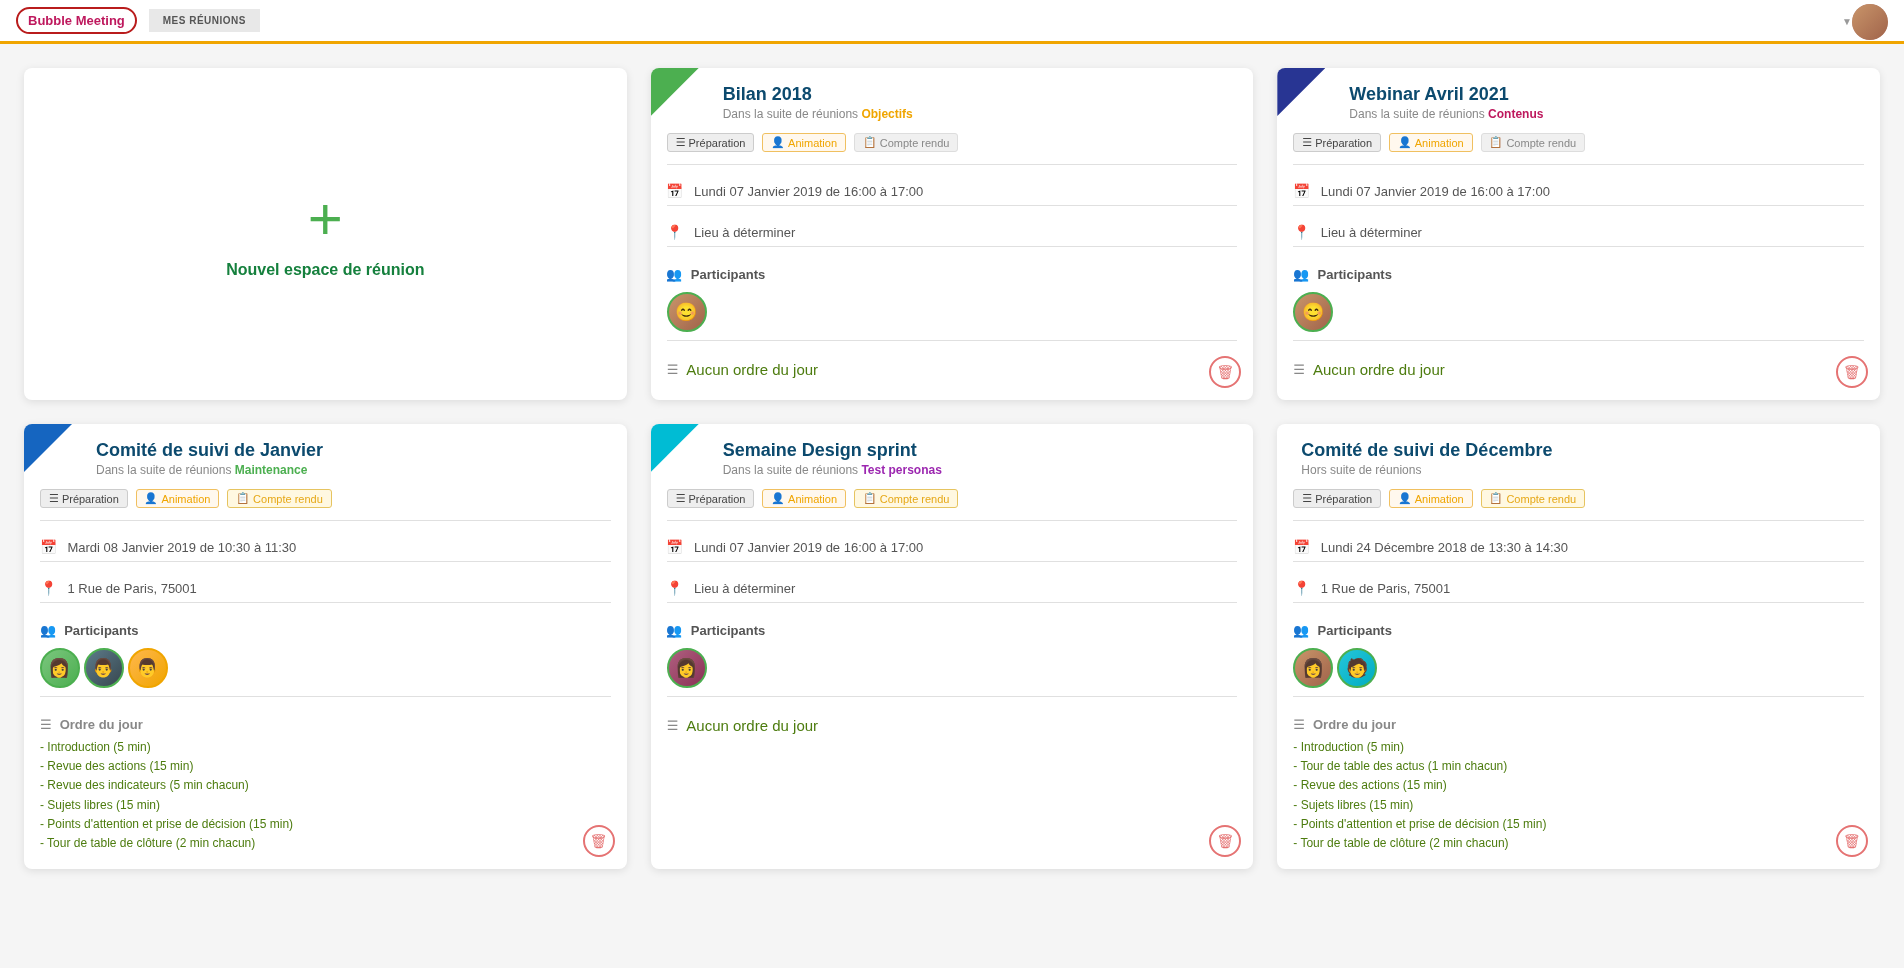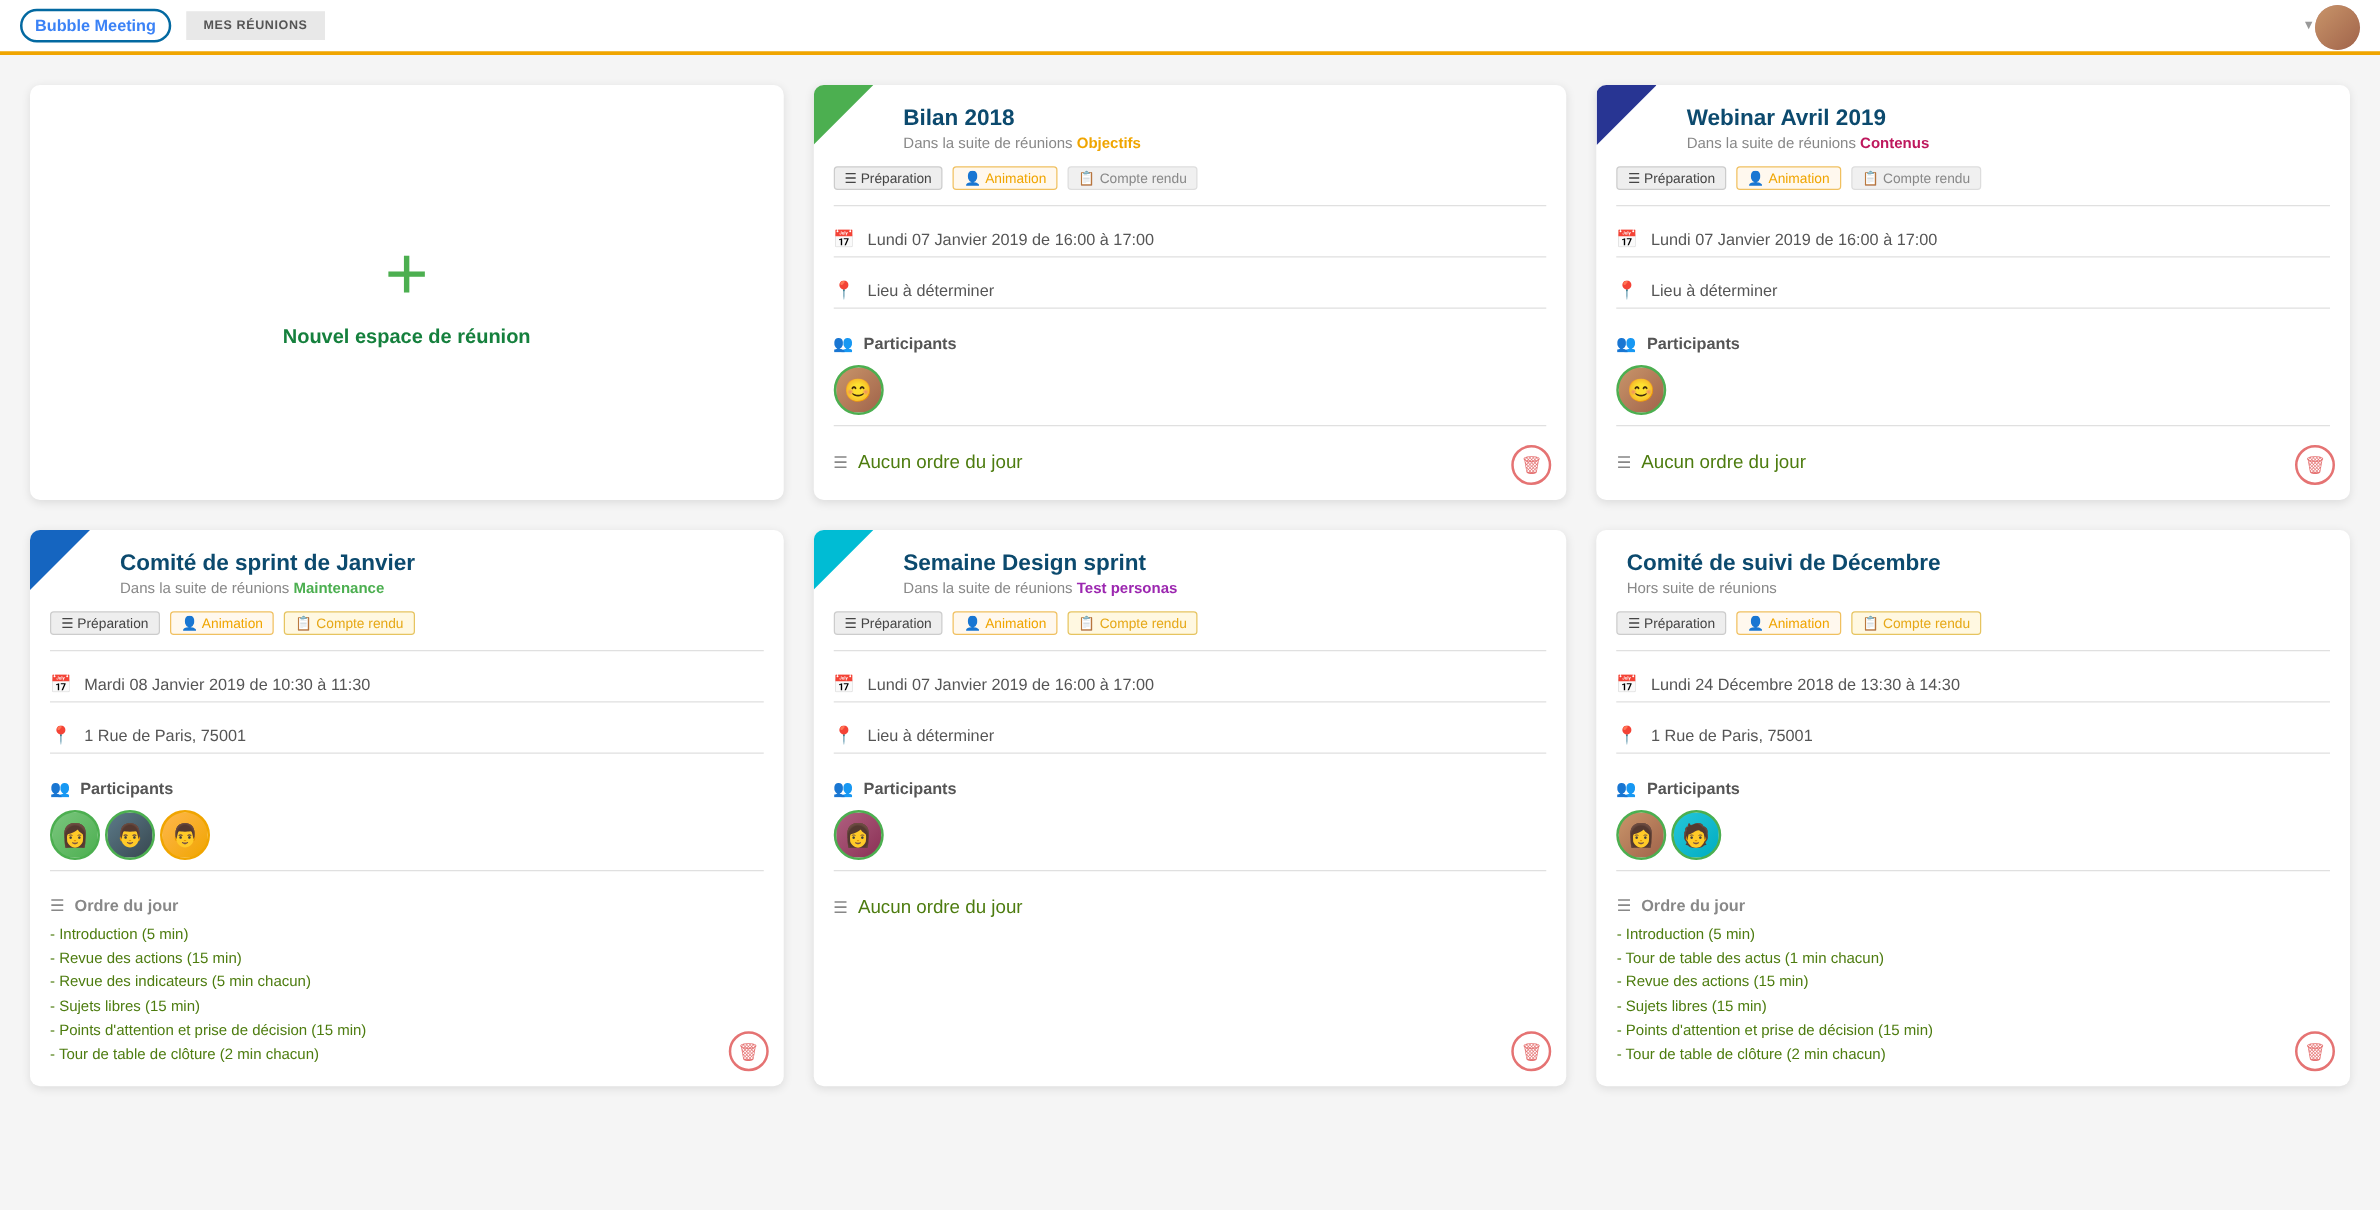--- a/index.html
+++ b/index.html
@@ -11,27 +11,27 @@
       align-items: center;
       background: #fff;
       border-bottom: 3px solid #f0a500;
       padding: 0 16px;
       height: 44px;
       position: relative;
     }
     .logo {
       display: flex;
       align-items: flex-start;
-      border: 2px solid #0369a1;
+      border: 2px solid #b91c1c;
       border-radius: 20px;
       padding: 4px 10px;
       margin-right: 12px;
       font-size: 13px;
       font-weight: bold;
-      color: #3b82f6;
+      color: #be185d;
     }
     .nav-btn {
       background: #e8e8e8;
       border: none;
       border-radius: 0;
       padding: 6px 14px;
       font-size: 10px;
       font-weight: bold;
       color: #555;
       cursor: pointer;
@@ -400,21 +400,21 @@
         <span class="no-agenda">Aucun ordre du jour</span>
       </div>
     </div>
     <button class="delete-btn">🗑</button>
   </div>
 
   <div class="card">
     <div class="card-header">
       <div class="card-corner corner-darkblue"></div>
       <div class="card-title-area">
-        <div class="card-title">Webinar Avril 2019</div>
+        <div class="card-title">Webinar Avril 2021</div>
         <div class="card-suite">
           Dans la suite de réunions <span class="link-blue">Contenus</span>
         </div>
       </div>
     </div>
     <div class="status-badges">
       <span class="badge badge-prep-dark"><span>☰</span> Préparation</span>
       <span class="badge badge-anim-orange"><span>👤</span> Animation</span>
       <span class="badge badge-compte-gray"><span>📋</span> Compte rendu</span>
     </div>
@@ -447,21 +447,21 @@
         <span class="no-agenda">Aucun ordre du jour</span>
       </div>
     </div>
     <button class="delete-btn">🗑</button>
   </div>
 
   <div class="card">
     <div class="card-header">
       <div class="card-corner corner-blue"></div>
       <div class="card-title-area">
-        <div class="card-title">Comité de sprint de Janvier</div>
+        <div class="card-title">Comité de suivi de Janvier</div>
         <div class="card-suite">
           Dans la suite de réunions <span class="link-green">Maintenance</span>
         </div>
       </div>
     </div>
     <div class="status-badges">
       <span class="badge badge-prep-dark"><span>☰</span> Préparation</span>
       <span class="badge badge-anim-orange"><span>👤</span> Animation</span>
       <span class="badge badge-compte-yellow"><span>📋</span> Compte rendu</span>
     </div>

